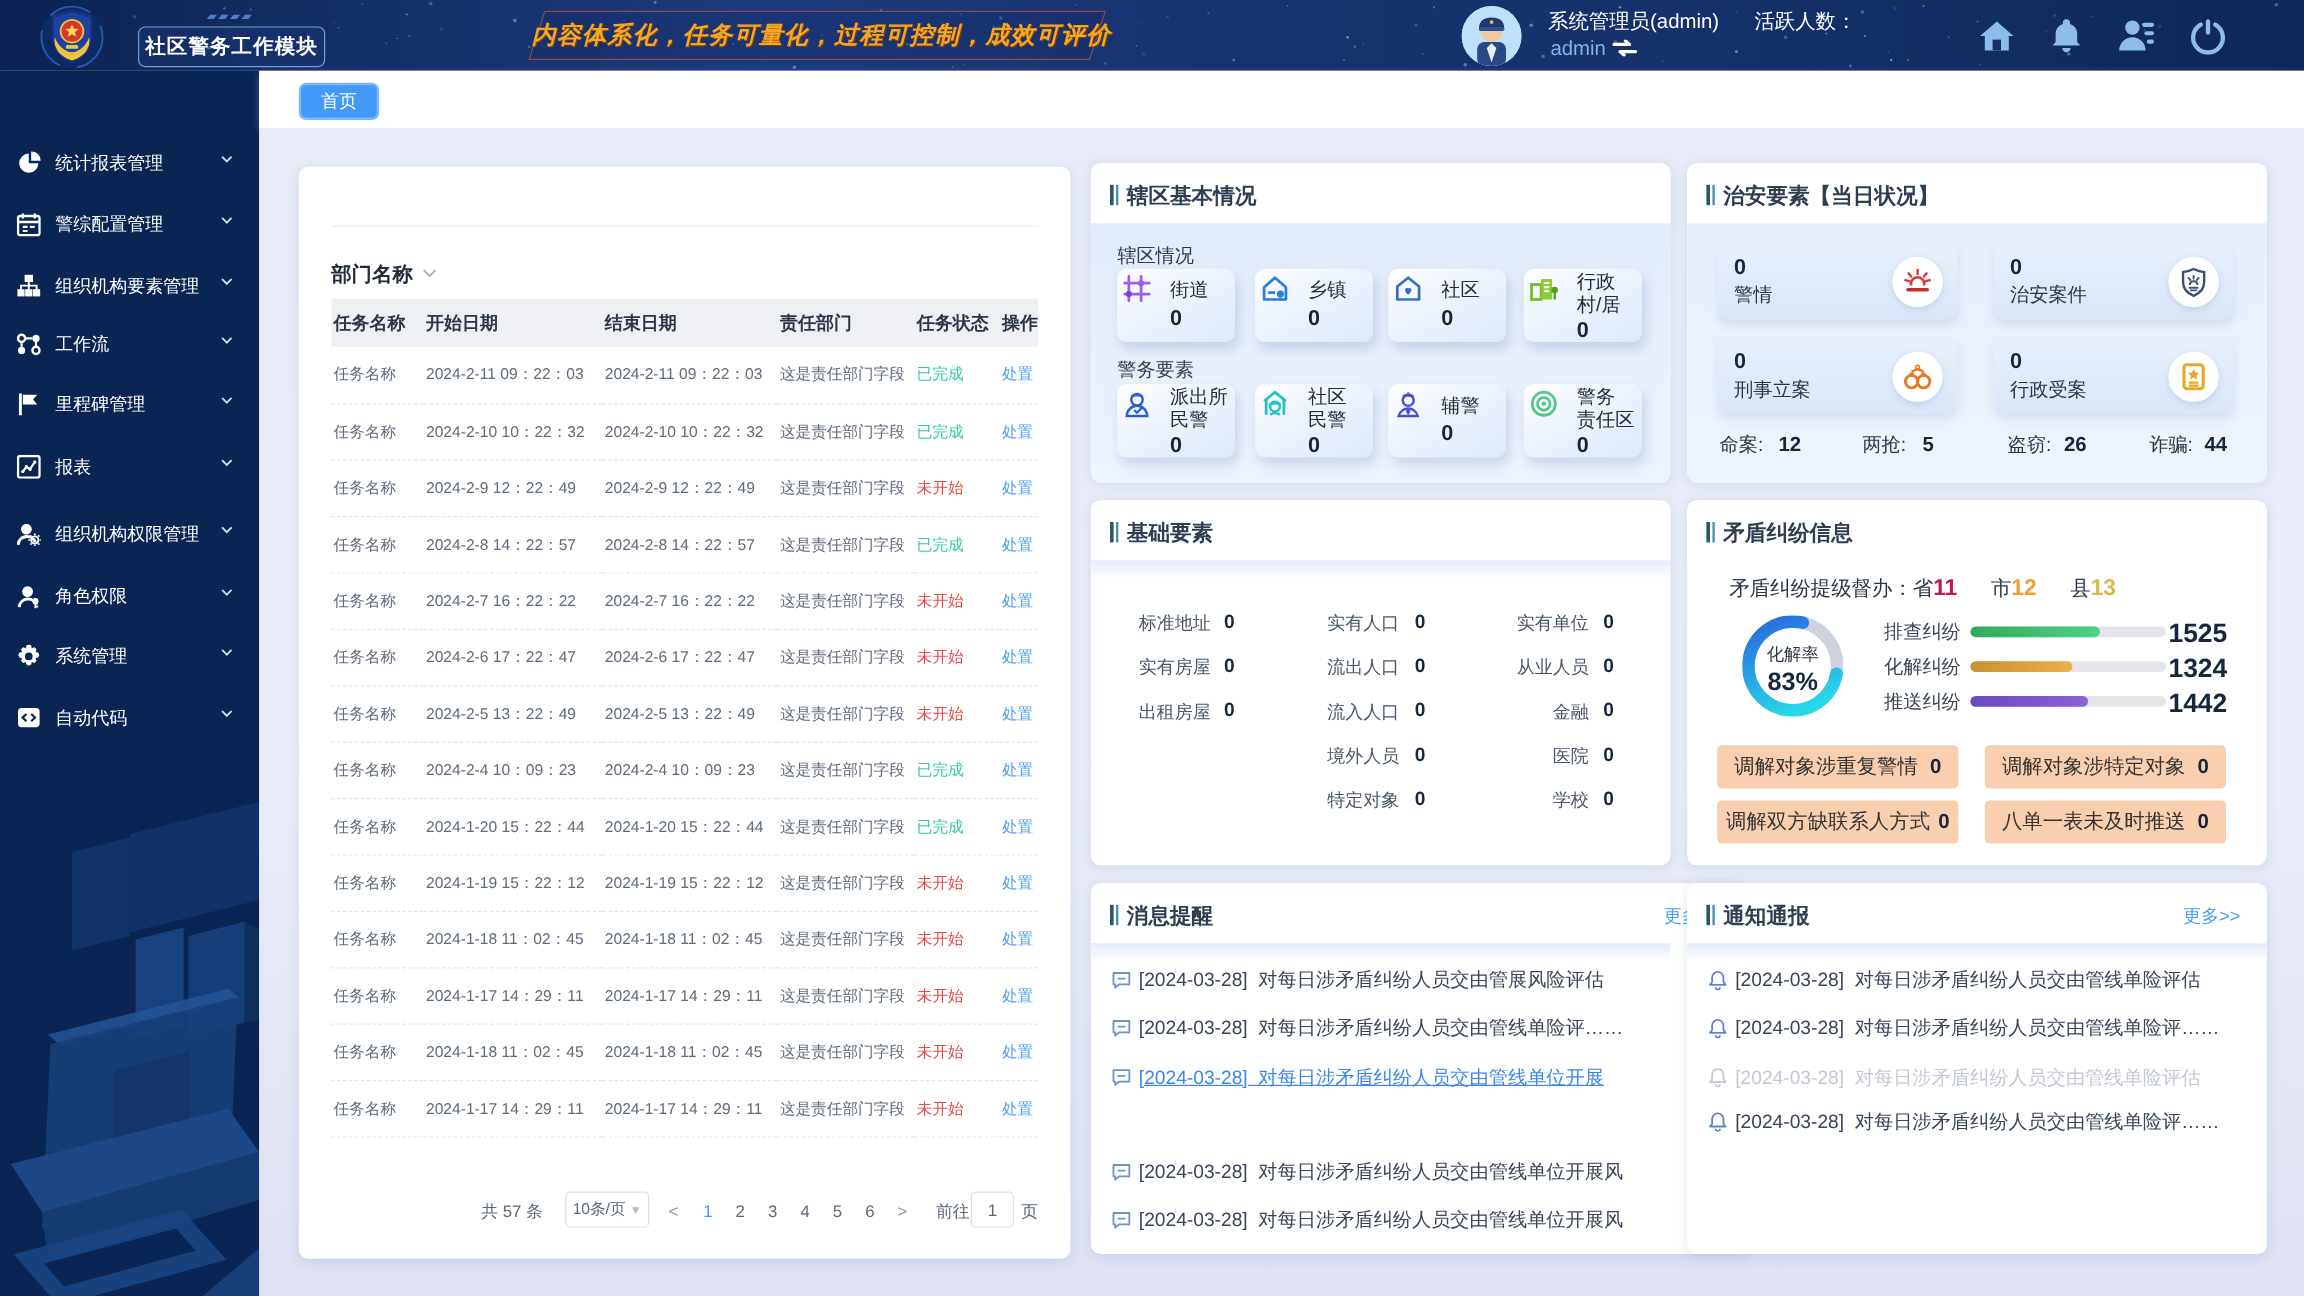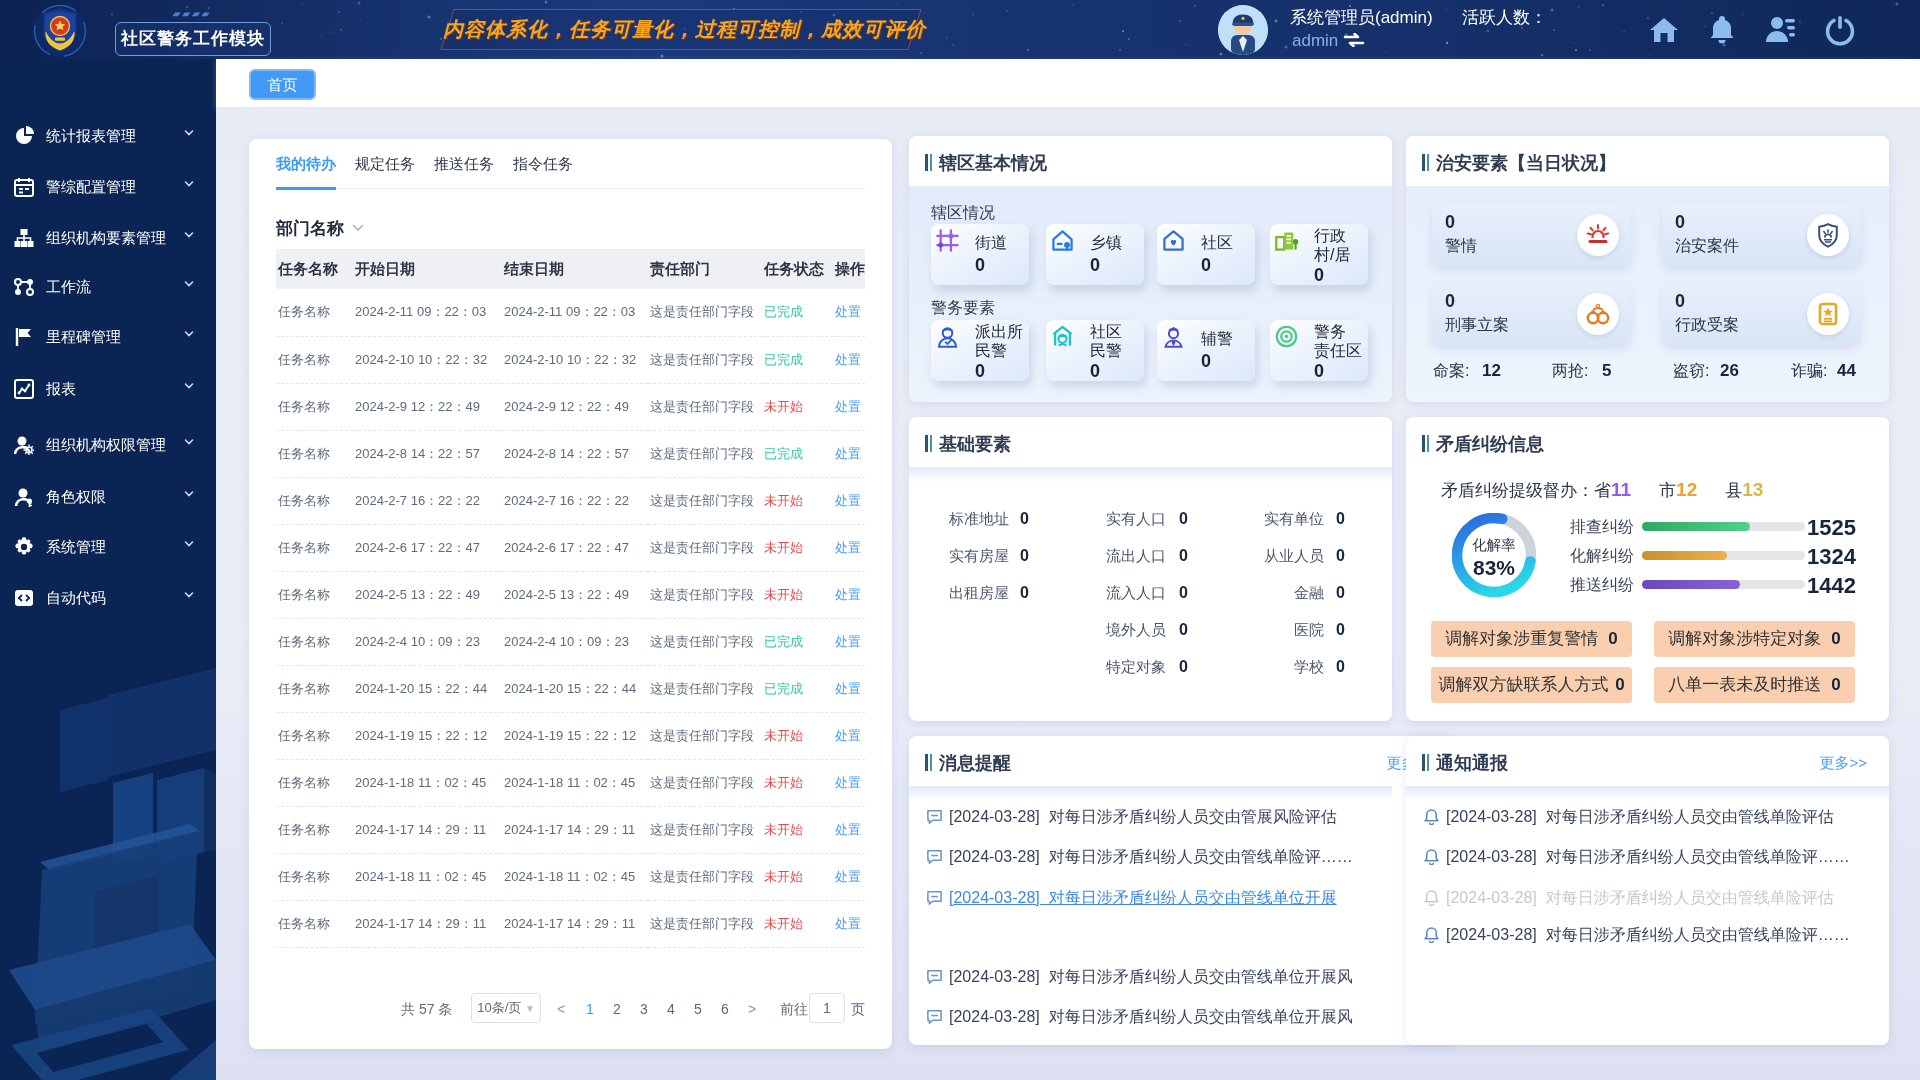--- a/index.html
+++ b/index.html
@@ -359,21 +359,20 @@
   <polygon points="24,449 149,416 176,446 51,480" fill="none" stroke="#1d4c8e" stroke-width="14" opacity=".9"></polygon>
   <polygon points="169,480 216,440 216,480" fill="#1c4786" opacity=".9"></polygon>
  </g>
 </svg>
 </div>
 <div class="strip"></div>
 <div class="content-bg"></div>
 <div class="btn-home">首页</div>
 <div class="panel" style="left:249px;top:139px;width:643px;height:910px;">
  <div style="position:absolute;left:27px;top:49px;width:589px;height:1px;background:#eaedf2;"></div>
-    <div class="tabs"><span class="tab active">我的待办</span><span class="tab">规定任务</span><span class="tab">推送任务</span><span class="tab">指令任务</span></div>
  <div class="dept">部门名称<svg width="12" height="8" viewBox="0 0 12 8" style="margin-left:8px;vertical-align:2px;">
         <path d="M1.5 1.5 L6 6 L10.5 1.5" stroke="#aab2c0" stroke-width="1.6" fill="none" stroke-linecap="round"></path>
       </svg></div>
  <table class="task">
   <colgroup>
         <col style="width:77px">
         <col style="width:149px">
         <col style="width:146px">
         <col style="width:114px">
         <col style="width:71px">
@@ -727,21 +726,21 @@
       <span style="position:absolute;left:267px;">盗窃:</span>
       <b style="position:absolute;left:314px;">26</b>
       <span style="position:absolute;left:385px;">诈骗:</span>
       <b style="position:absolute;left:431px;">44</b>
     </div>
 </div>
 <div class="panel" style="left:1406px;top:417px;width:483px;height:304px;">
 <div class="p-head">
       <div class="p-title"><span class="bars"></span>矛盾纠纷信息</div>
     </div>
-<div style="position:absolute;left:35px;top:62px;font-size:17px;color:#2c3646;">矛盾纠纷提级督办：省<b style="color:#8b5cf6;font-size:19px;">11</b><span style="margin-left:28px;">市</span><b style="color:#f0a030;font-size:19px;">12</b><span style="margin-left:28px;">县</span><b style="color:#d8b84a;font-size:19px;">13</b></div>
+<div style="position:absolute;left:35px;top:62px;font-size:17px;color:#2c3646;">矛盾纠纷提级督办：省<b style="color:#be185d;font-size:19px;">11</b><span style="margin-left:28px;">市</span><b style="color:#f0a030;font-size:19px;">12</b><span style="margin-left:28px;">县</span><b style="color:#d8b84a;font-size:19px;">13</b></div>
 <svg style="position:absolute;left:46px;top:96px;" width="84" height="84" viewBox="0 0 84 84">
 <defs>
         <linearGradient id="dg" x1="0" y1="0" x2="0.6" y2="1">
           <stop offset="0" stop-color="#2a63e0"></stop>
           <stop offset="1" stop-color="#28d8e8"></stop>
         </linearGradient>
       </defs>
 <circle cx="42" cy="42" r="37" fill="none" stroke="#ccd3da" stroke-width="10.5"></circle>
 <circle cx="42" cy="42" r="37" fill="none" stroke="url(#dg)" stroke-width="10.5" stroke-linecap="round" stroke-dasharray="176 56.5" transform="rotate(10 42 42)"></circle>
 <text x="42" y="37" text-anchor="middle" font-size="14.5" fill="#2c3646">化解率</text>

